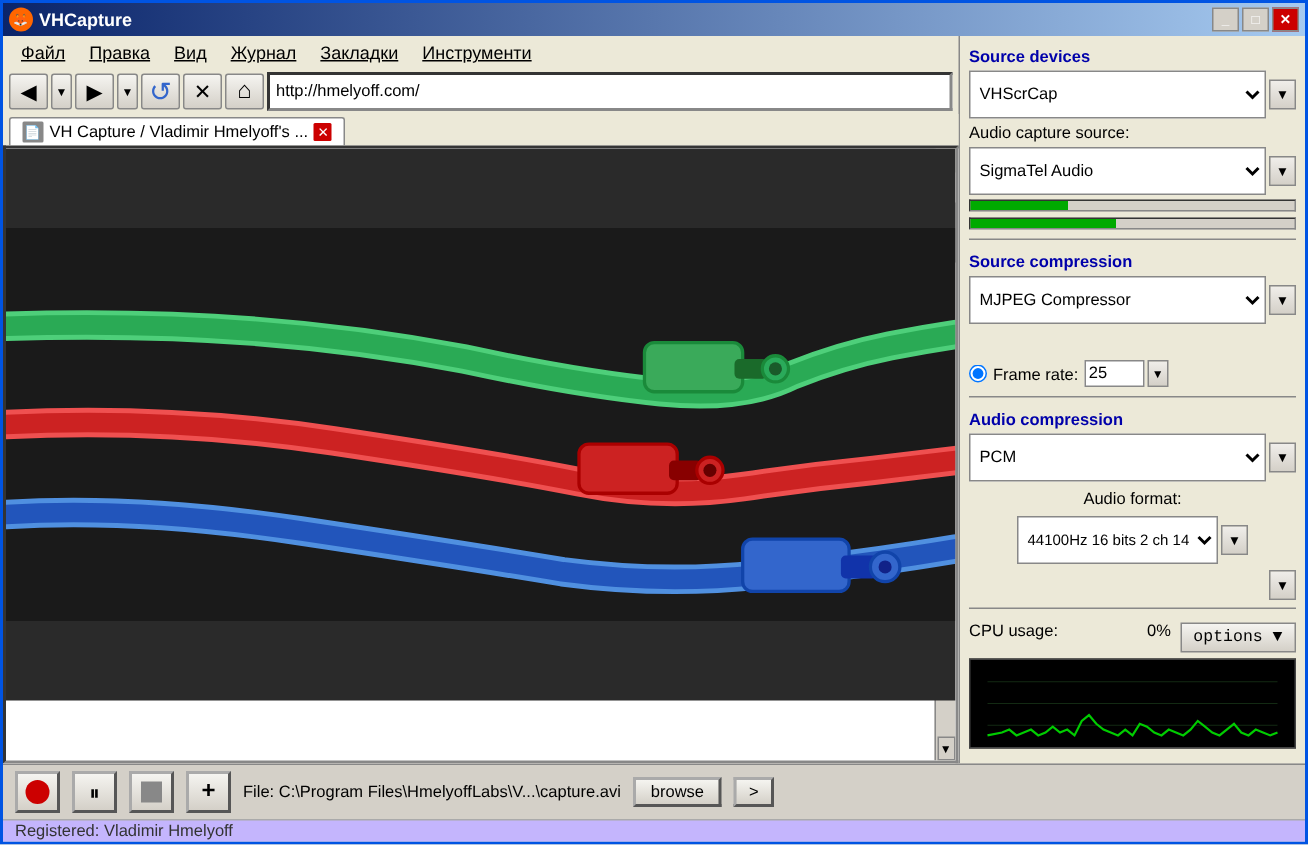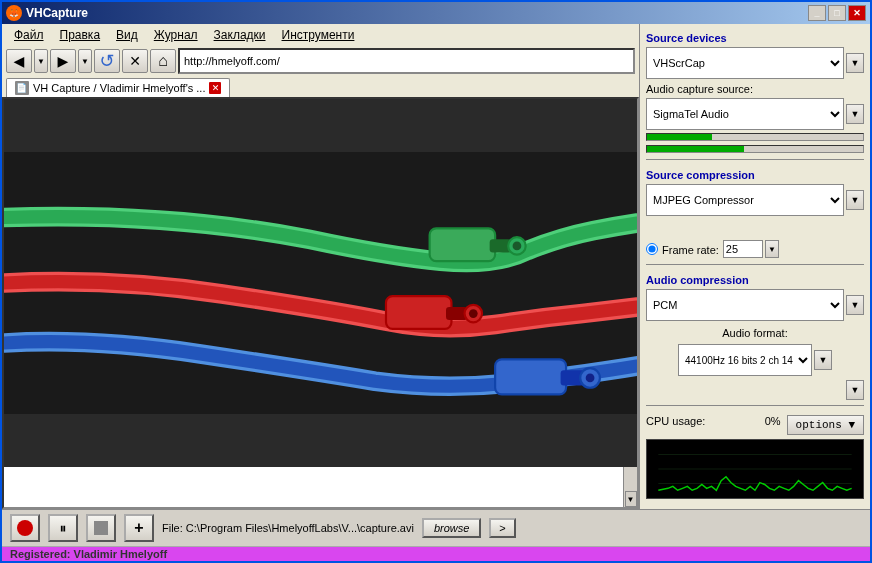--- a/index.html
+++ b/index.html
@@ -56,21 +56,21 @@
 
     
     .bottom-bar { background: #d4d0c8; border-top: 1px solid #888; padding: 4px 8px; display: flex; align-items: center; gap: 8px; flex-shrink: 0; }
     .record-btn { width: 30px; height: 28px; background: linear-gradient(to bottom, #f5f4f0, #d4d0c8); border: 2px outset #aaa; cursor: pointer; display: flex; align-items: center; justify-content: center; }
     .record-circle { width: 16px; height: 16px; background: #cc0000; border-radius: 50%; }
     .pause-btn { width: 30px; height: 28px; background: linear-gradient(to bottom, #f5f4f0, #d4d0c8); border: 2px outset #aaa; cursor: pointer; display: flex; align-items: center; justify-content: center; font-size: 14px; }
     .stop-btn { width: 30px; height: 28px; background: linear-gradient(to bottom, #f5f4f0, #d4d0c8); border: 2px outset #aaa; cursor: pointer; display: flex; align-items: center; justify-content: center; }
     .stop-square { width: 14px; height: 14px; background: #888; }
     .add-btn { width: 30px; height: 28px; background: linear-gradient(to bottom, #f5f4f0, #d4d0c8); border: 2px outset #aaa; cursor: pointer; display: flex; align-items: center; justify-content: center; font-size: 16px; font-weight: bold; }
     .file-info { font-size: 11px; }
-    .browse-btn { background: linear-gradient(to bottom, #f5f4f0, #d4d0c8); border: 2px outset #aaa; padding: 2px 10px; font-size: 11px; cursor: pointer; font-style: italic; }
+    .browse-btn { background: linear-gradient(to bottom, #f5f4f0, #d4d0c8); border: 2px outset #aaa; padding: 2px 10px; font-size: 11px; cursor: pointer; }
     .arrow-btn { background: linear-gradient(to bottom, #f5f4f0, #d4d0c8); border: 2px outset #aaa; padding: 2px 8px; font-size: 11px; cursor: pointer; }
     .status-bar { font-size: 11px; color: #333; }
 
     
     svg.rca-svg { width: 100%; height: 100%; }
   </style>
 </head>
 <body>
 
 <div class="window">
@@ -269,16 +269,16 @@
       <div class="stop-square"></div>
     </button>
     <button class="add-btn">
       <span>+</span>
     </button>
     <span class="file-info">File: C:\Program Files\HmelyoffLabs\V...\capture.avi</span>
     <button class="browse-btn">browse</button>
     <button class="arrow-btn">&gt;</button>
   </div>
 
-  <div style="background:#d946ef; border-top:1px solid #aaa; padding:1px 8px;font-weight:bold;">
+  <div style="background:#c4b5fd; border-top:1px solid #aaa; padding:1px 8px;">
     <span class="status-bar">Registered: Vladimir Hmelyoff</span>
   </div>
 </div>
 
 </body></html>

